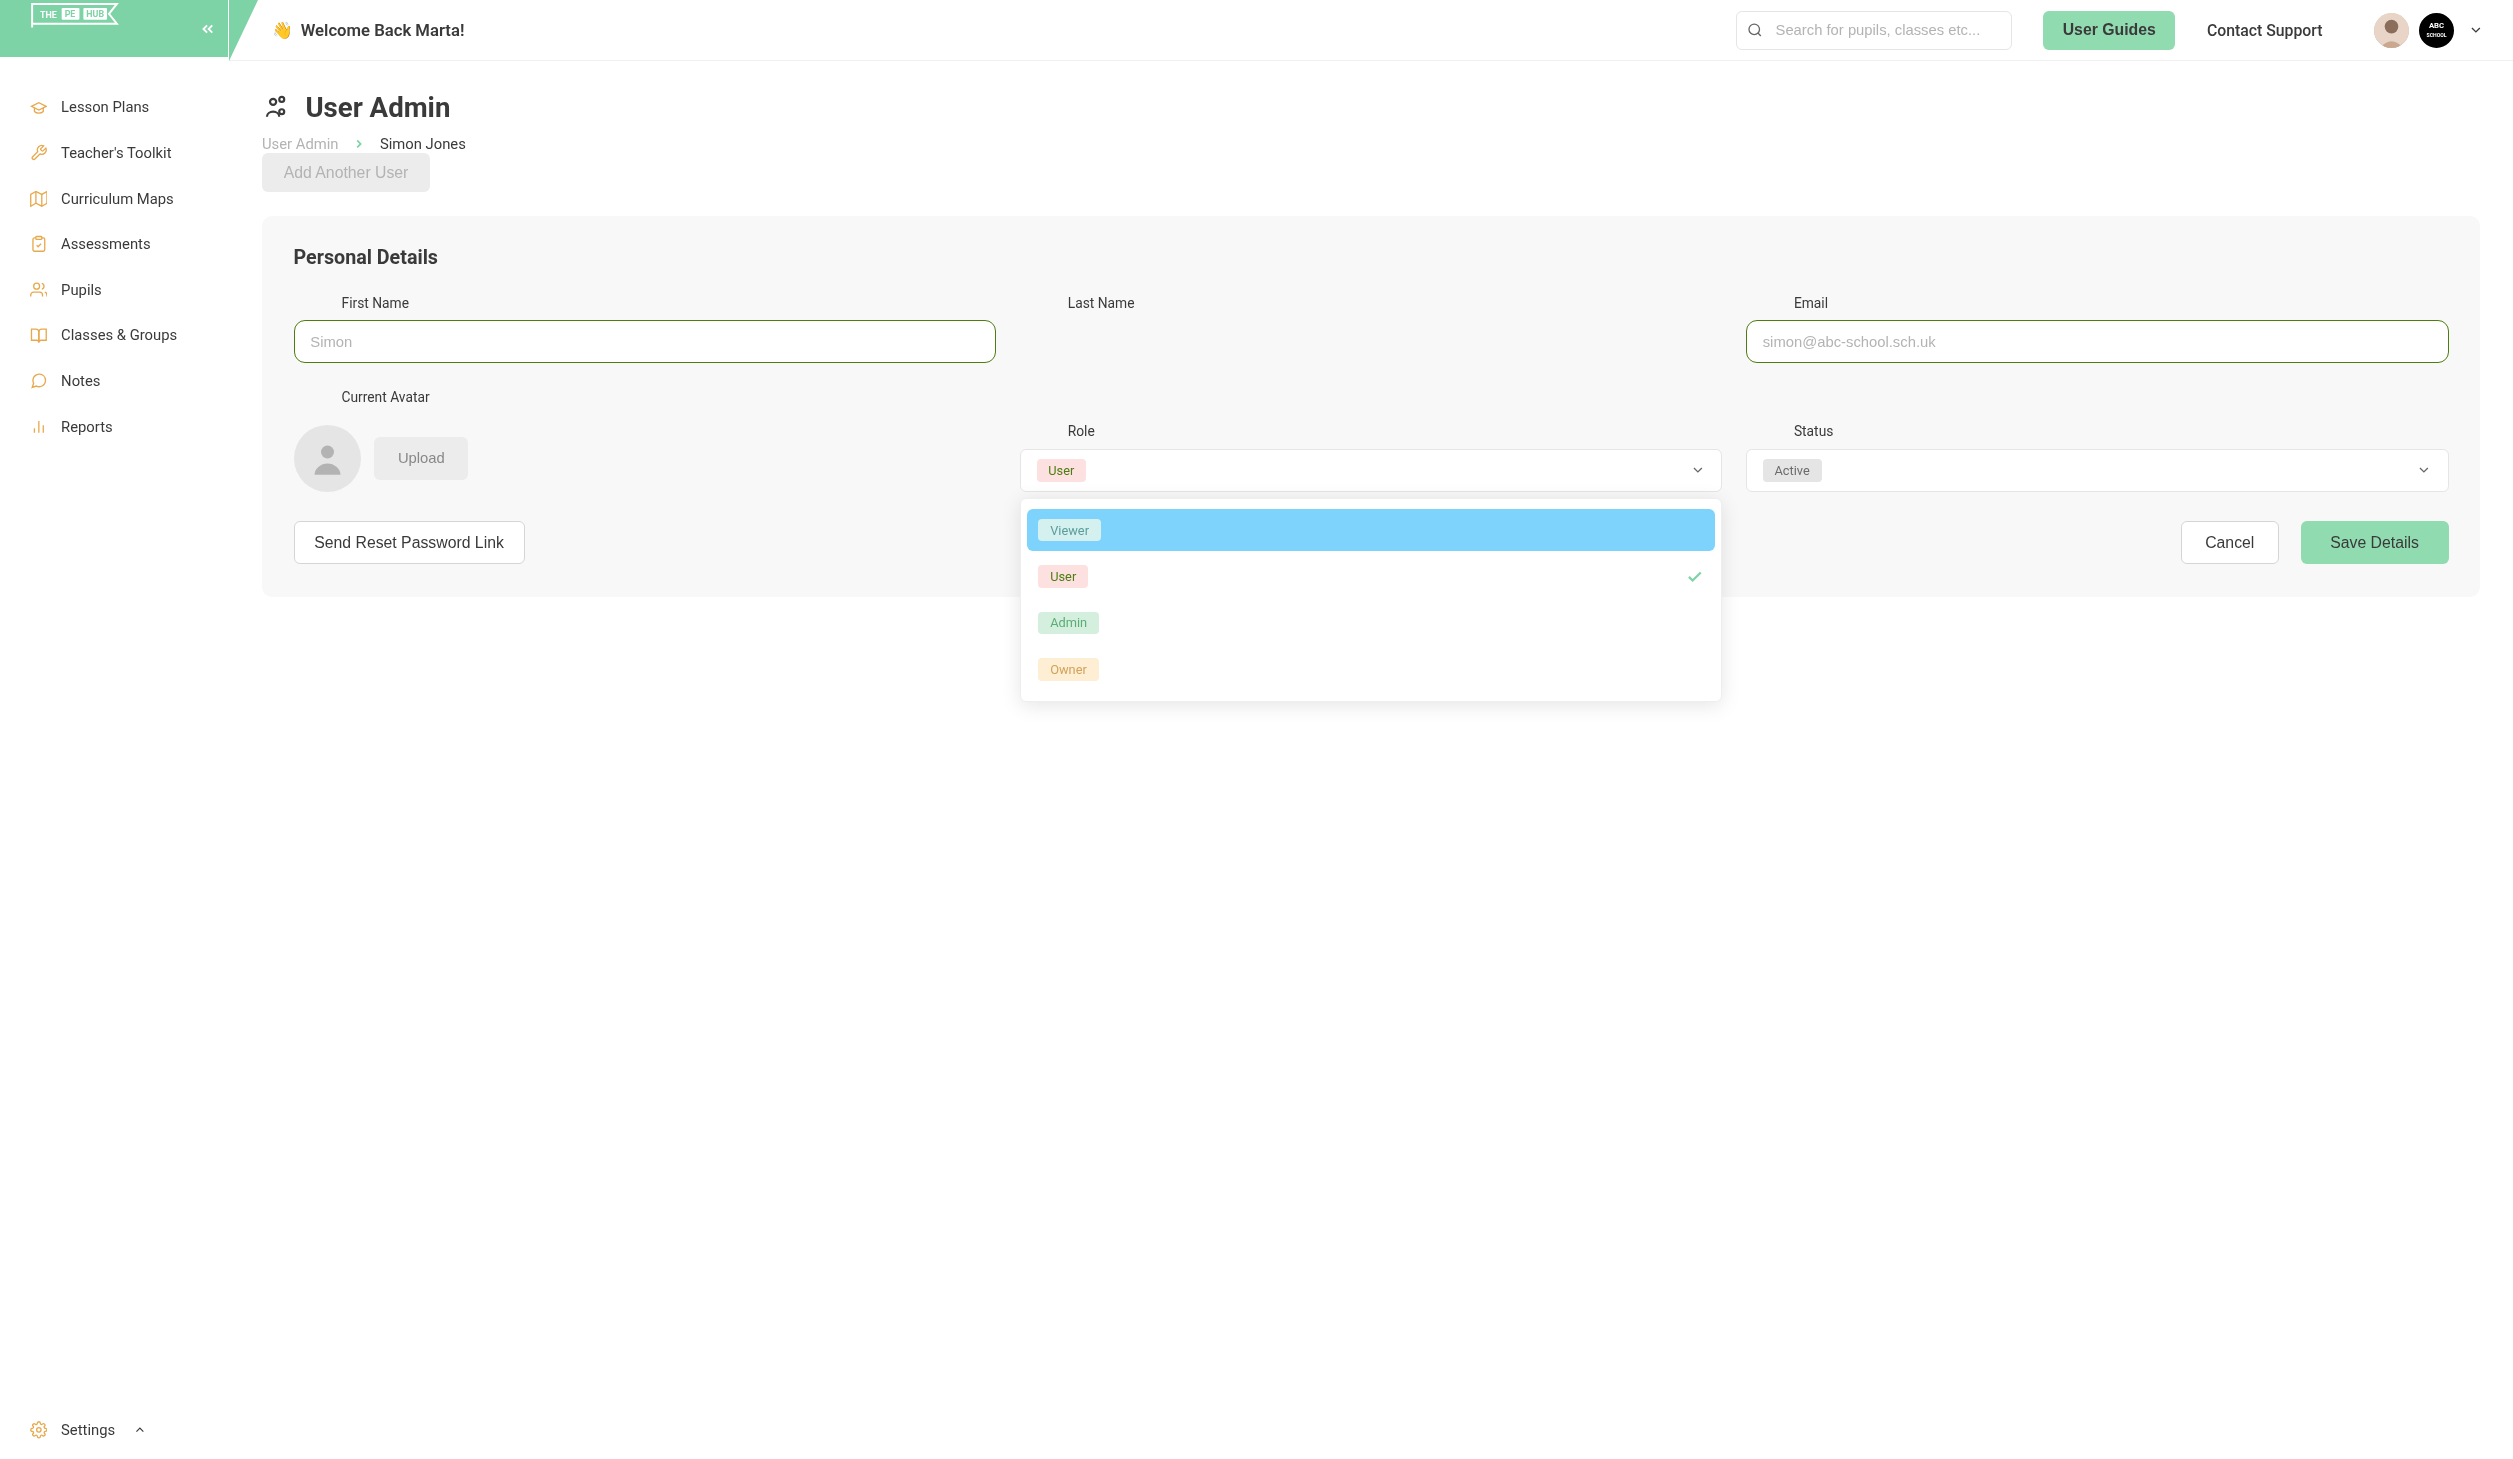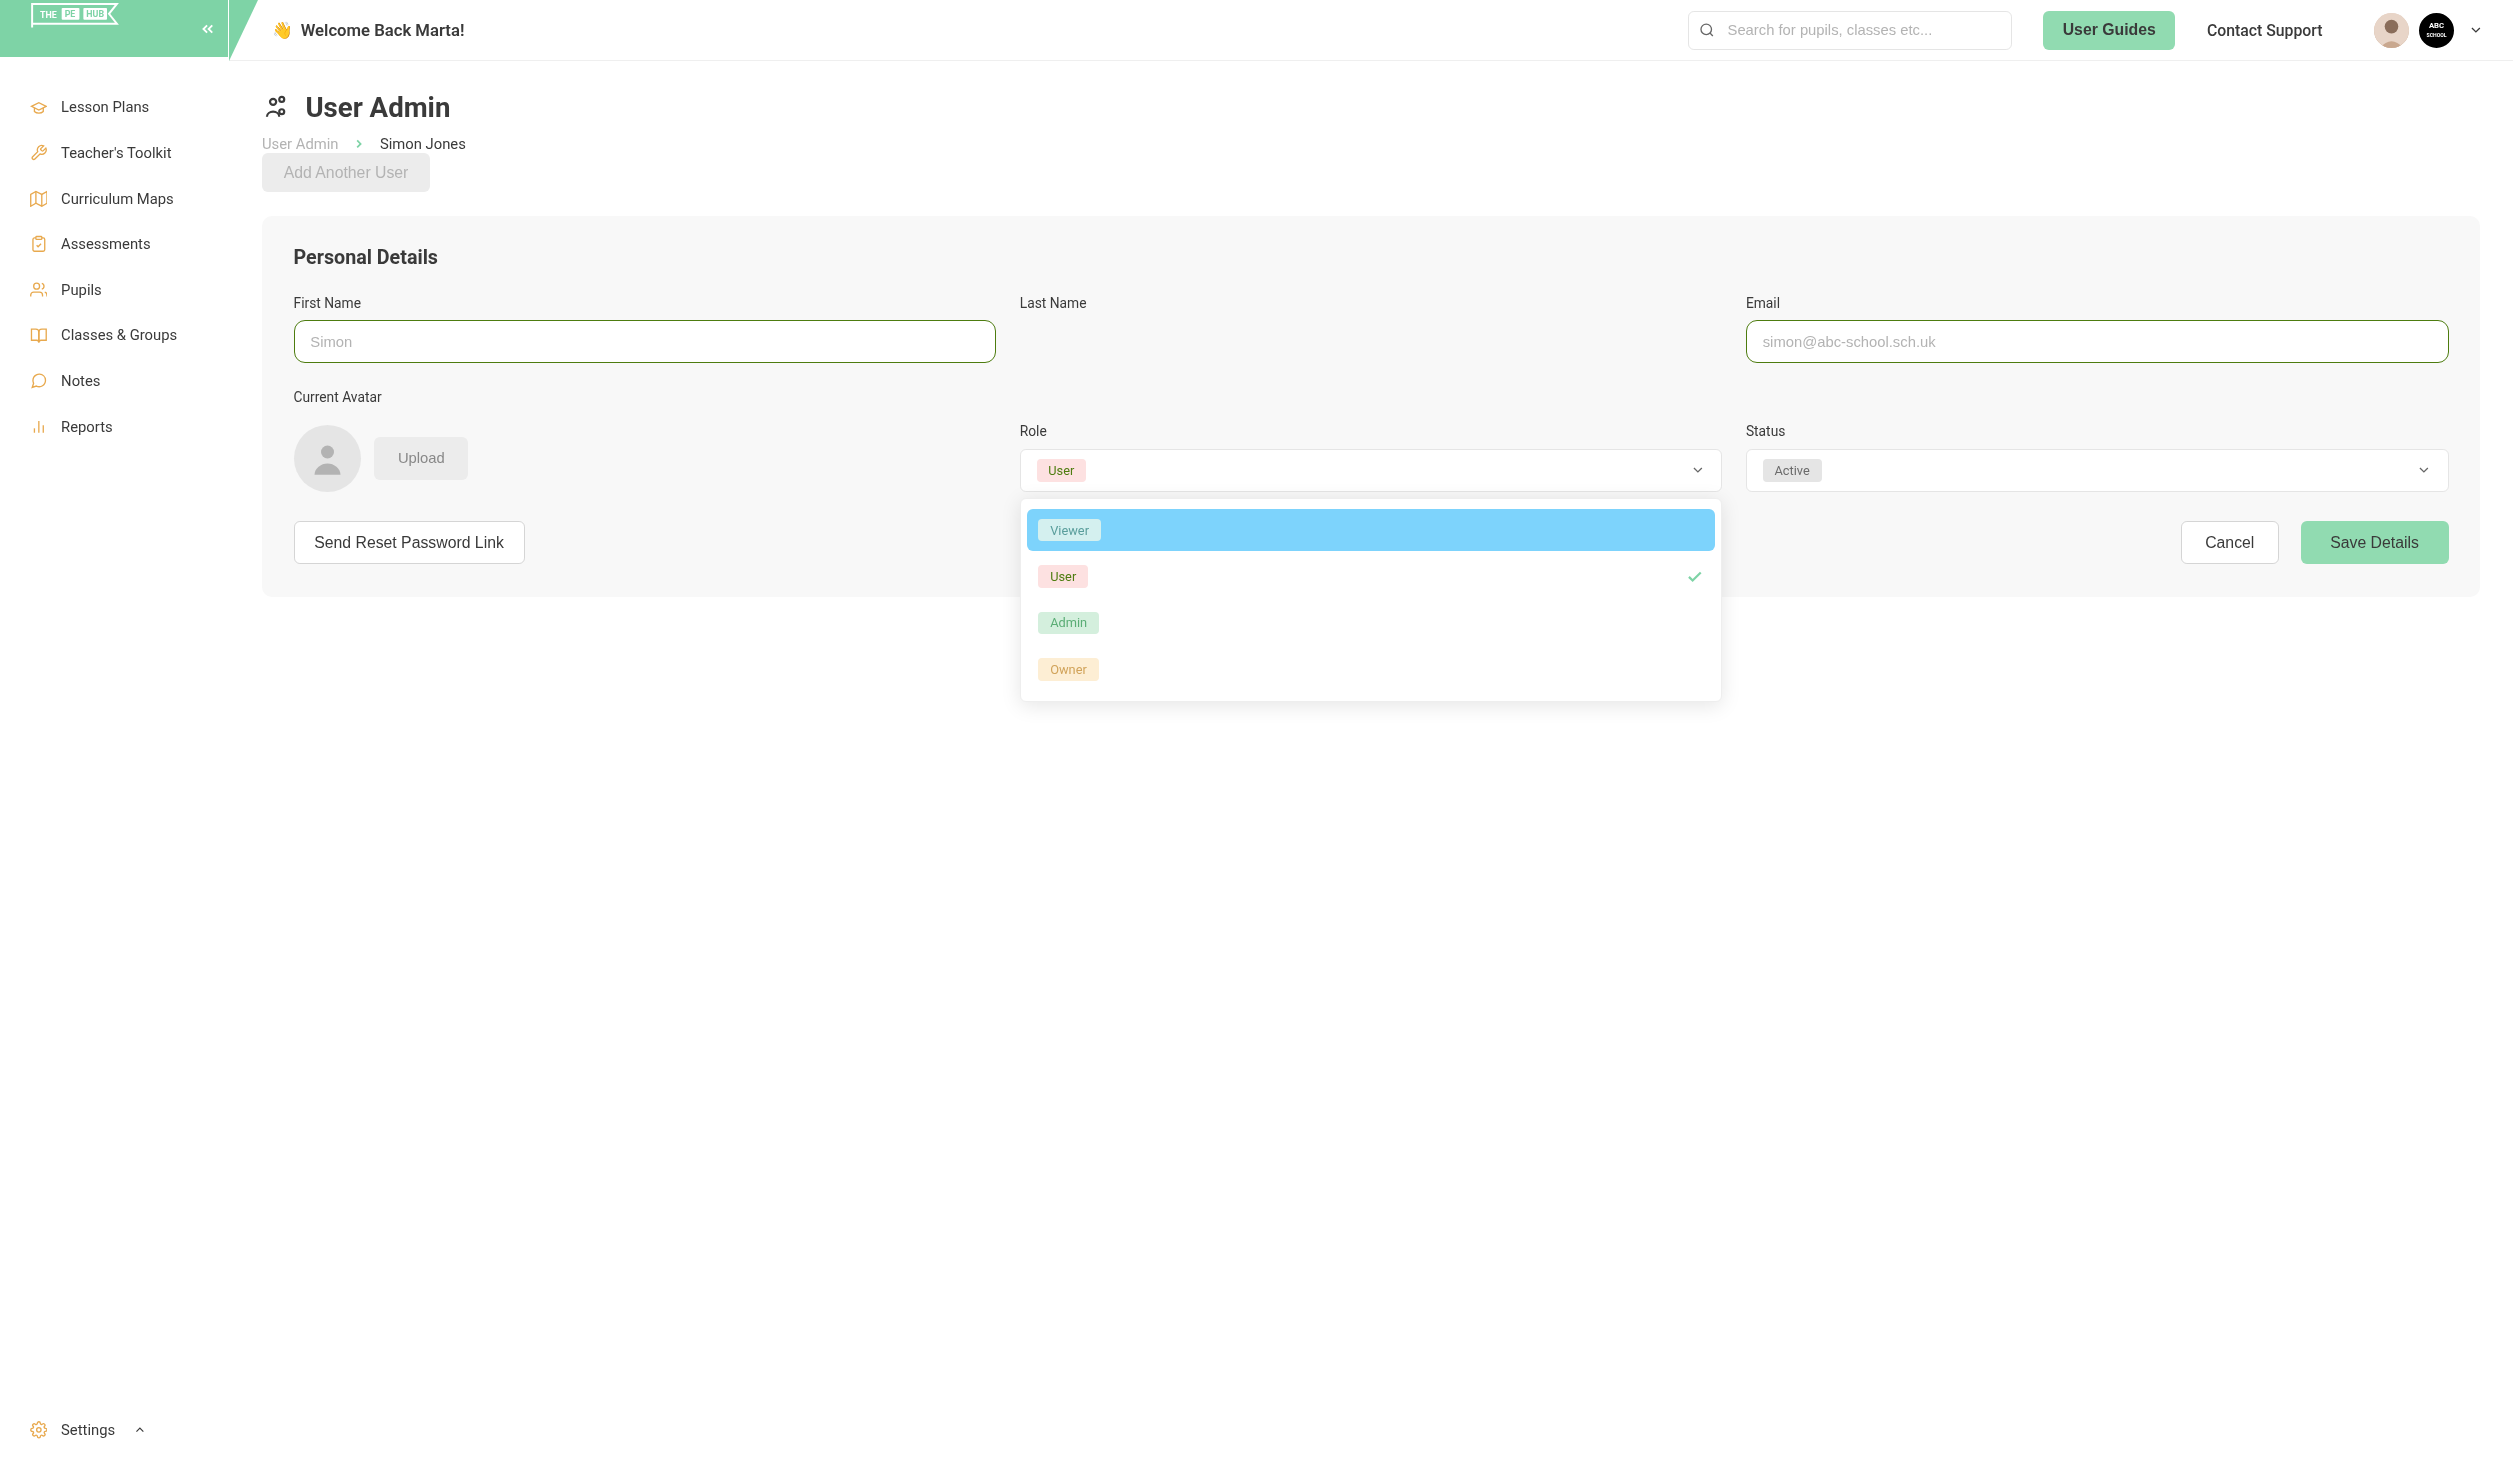--- a/index.html
+++ b/index.html
@@ -16,21 +16,21 @@
 .nav-item { display: flex; align-items: center; gap: 13.8px; padding: 13.8px 29.6px; color: #3a3a3a; font-size: 14.8px; cursor: pointer; text-align: center; }
 .nav-icon { width: 17.7px; height: 17.7px; color: #e8a94e; flex-shrink: 0; }
 .sidebar-footer { padding: 19.7px 29.6px; display: flex; align-items: center; gap: 13.8px; font-size: 14.8px; cursor: pointer; }
 .sidebar-footer .nav-icon { color: #e8a94e; }
 
 
 .main { flex: 1; display: flex; flex-direction: column; }
 .topbar { height: 61px; display: flex; align-items: center; padding: 0 29.6px 0 43px; gap: 31.5px; border-bottom: 1px solid #efefef; }
 .welcome { font-size: 16.7px; font-weight: 600; color: #3a3a3a; display: flex; align-items: center; gap: 7.9px; }
 .topbar-spacer { flex: 1; }
-.search-box { position: relative; width: 324px; }
+.search-box { position: relative; width: 276px; }
 .search-box input { width: 100%; height: 39px; border: 1px solid #e5e5e5; border-radius: 5.9px; padding: 0 13.8px 0 39px; font-size: 14.8px; color: #999; background: #fff; }
 .search-box input::placeholder { color: #b3b3b3; }
 .search-box .search-icon { position: absolute; left: 11.8px; top: 50%; transform: translateY(-50%); color: #666; }
 .user-guides-btn { background: #91dbb1; color: #3a3a3a; font-weight: 600; font-size: 15.8px; height: 39px; padding: 0 19.7px; border: none; border-radius: 5.9px; cursor: pointer; }
 .contact-link { font-size: 15.8px; font-weight: 500; color: #3a3a3a; cursor: pointer; }
 .avatars { display: flex; align-items: center; gap: 10px; margin-left: 19.7px; }
 .avatar-img { width: 35px; height: 35px; border-radius: 50%; background: #dcc9bd; display: flex; align-items: center; justify-content: center; overflow: hidden; }
 .avatar-user { background: linear-gradient(#e8d5c8, #c9a88f); }
 .avatar-school { background: #000; color: #fff; font-size: 7.9px; font-weight: 700; text-align: center; display: flex; flex-direction: column; align-items: center; justify-content: center; border: 2px solid #000; }
 .chevron-down { margin-left: 3.9px; cursor: pointer; color: #3a3a3a; }
@@ -44,21 +44,21 @@
 .breadcrumb-link { color: #b3b3b3; cursor: pointer; }
 .breadcrumb-sep { color: #7ed3a6; }
 .breadcrumb-current { color: #3a3a3a; }
 .add-user-btn { background: #ececec; color: #b3b3b3; font-size: 15.8px; height: 39px; padding: 0 21.7px; border: none; border-radius: 5.9px; cursor: pointer; }
 
 
 .card { background: #f8f8f8; border-radius: 9.9px; padding: 29.6px 31.5px 33px; }
 .card-title { font-size: 19.7px; font-weight: 700; margin-bottom: 25.6px; color: #3a3a3a; }
 .form-row { display: flex; gap: 23.6px; margin-bottom: 25.6px; }
 .form-group { flex: 1; display: flex; flex-direction: column; gap: 9.9px; }
-.form-label { font-size: 13.8px; color: #3a3a3a; }
+.form-label { font-size: 13.8px; color: #3a3a3a; margin-left: 48px; }
 .form-input { height: 43px; border: 1px solid #4d7c0f; border-radius: 11px; padding: 0 15.8px; font-size: 14.8px; background: #fff; color: #b3b3b3; }
 .form-input::placeholder { color: #b3b3b3; }
 
 .avatar-row { display: flex; gap: 23.6px; align-items: flex-end; margin-bottom: 29.6px; }
 .avatar-col { flex: 1; }
 .avatar-preview { display: flex; align-items: center; gap: 13.8px; margin-top: 9.9px; }
 .current-avatar-circle { width: 67px; height: 67px; border-radius: 50%; background: #e5e5e5; display: flex; align-items: center; justify-content: center; }
 .upload-btn { background: #ececec; color: #888; font-size: 14.8px; height: 43px; padding: 0 23.6px; border: none; border-radius: 5.9px; cursor: pointer; }
 
 .select-wrap { position: relative; }

